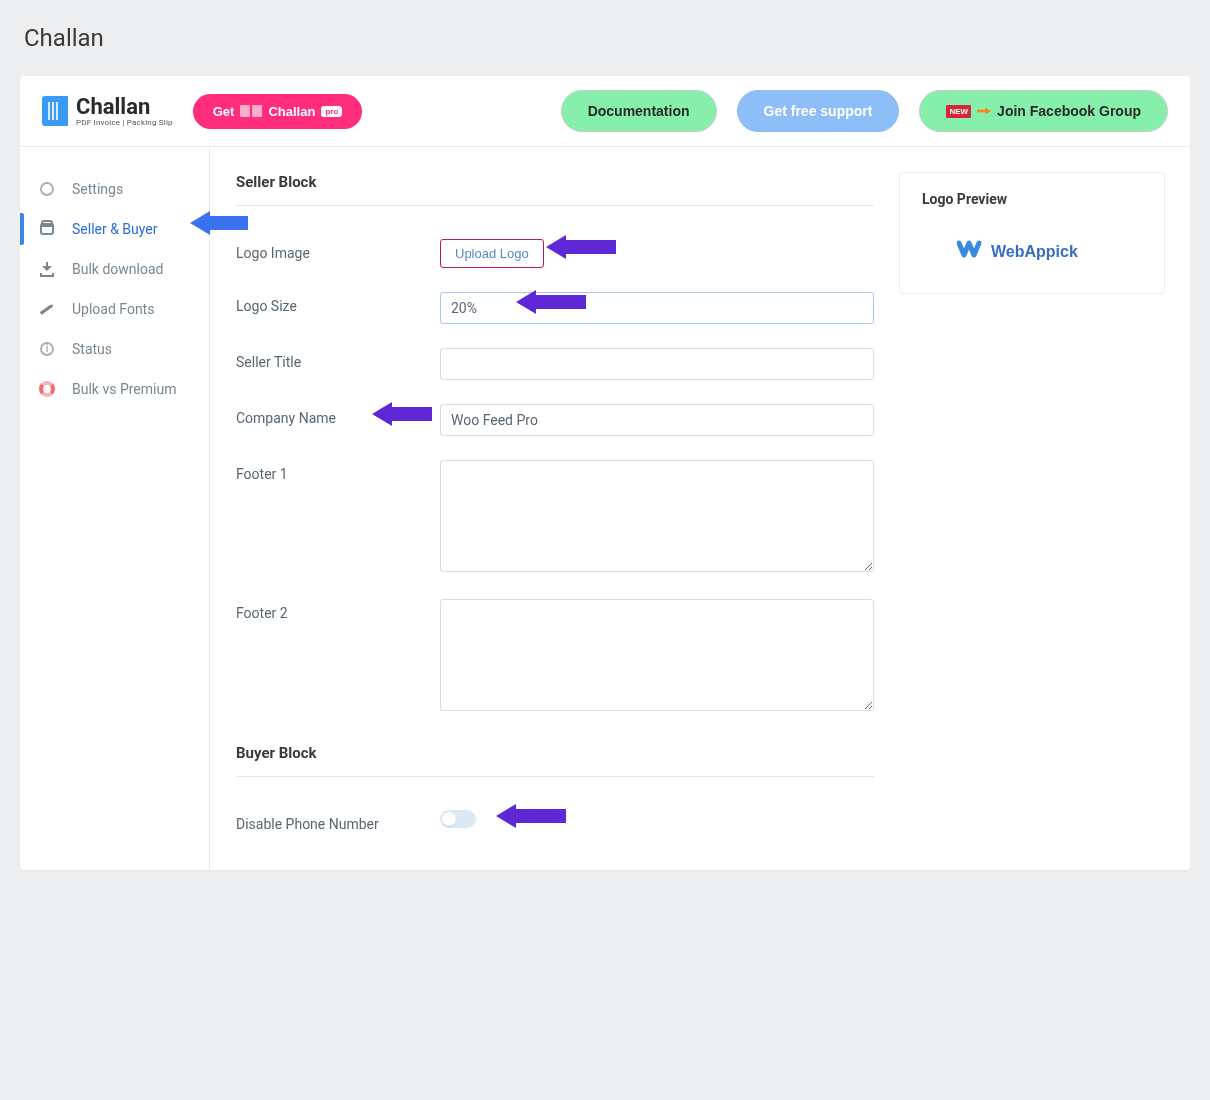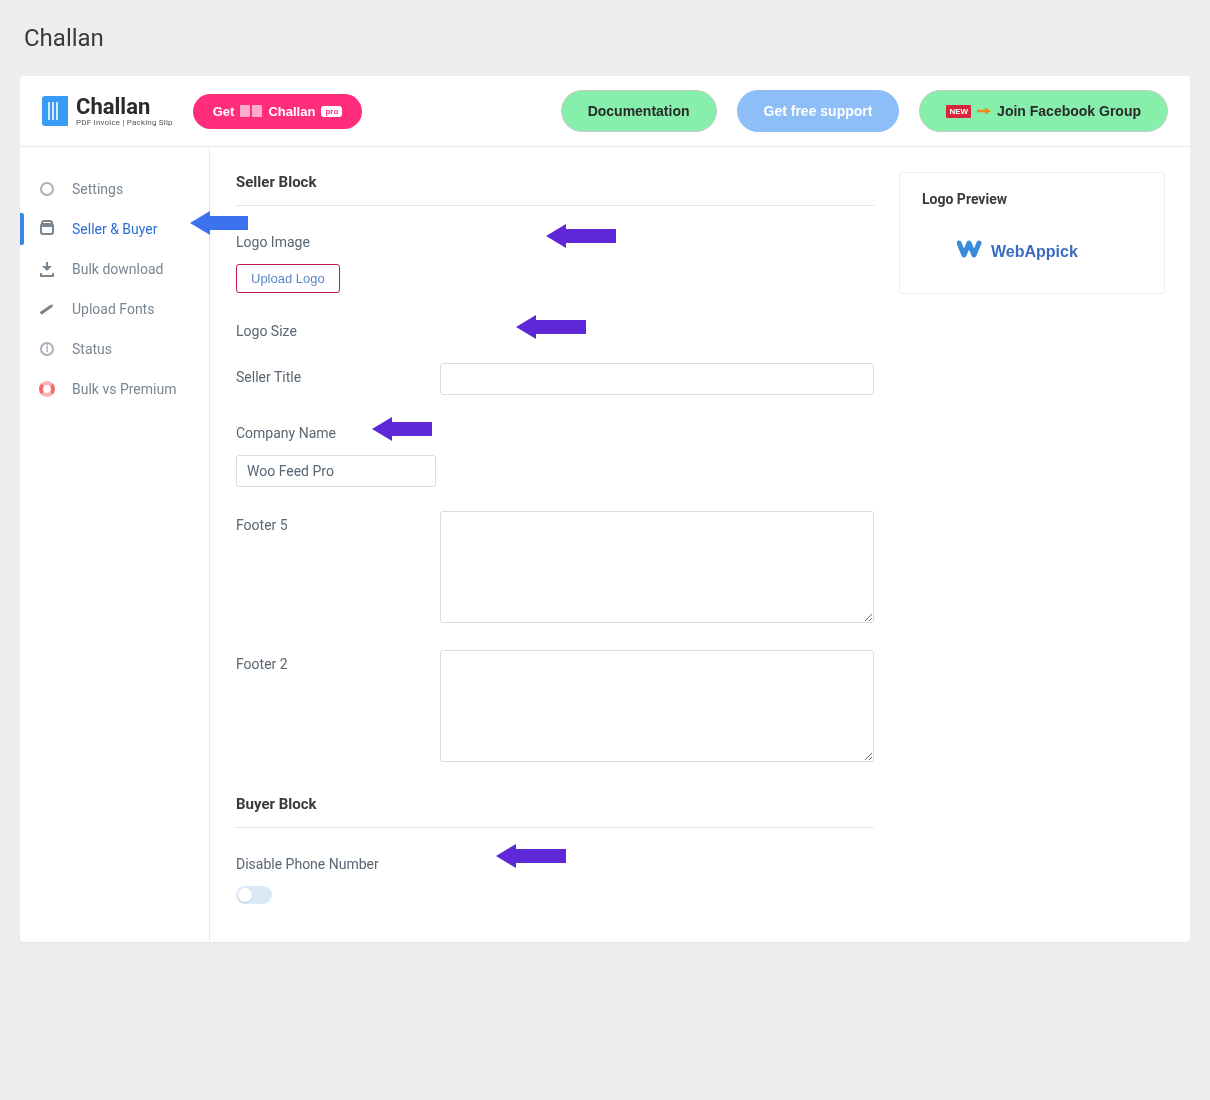--- a/index.html
+++ b/index.html
@@ -106,21 +106,21 @@
     .ico-download { width: 14px; height: 14px; position: relative; }
     .ico-download::before { content: ""; position: absolute; left: 6px; top: 0; width: 2px; height: 8px; background: #7a8792; }
     .ico-download::after { content: ""; position: absolute; left: 2px; top: 4px; width: 0; height: 0; border-left: 5px solid transparent; border-right: 5px solid transparent; border-top: 5px solid #7a8792; }
     .ico-download-tray { position: absolute; left: 0; right: 0; bottom: -1px; height: 4px; border: 2px solid #7a8792; border-top: none; }
     .ico-pen { width: 16px; height: 16px; transform: rotate(-35deg); background: #7a8792; clip-path: polygon(0 40%, 80% 40%, 100% 50%, 80% 60%, 0 60%); }
     .ico-info { border: 2px solid #a8b1ba; border-radius: 50%; width: 14px; height: 14px; position: relative; }
     .ico-info::after { content: "i"; position: absolute; left: 0; right: 0; top: -1px; font-size: 10px; text-align: center; color: #a8b1ba; font-weight: 700; }
     .ico-ring { width: 16px; height: 16px; border-radius: 50%; border: 4px solid #f56b6b; border-top-color: #f5b5b5; border-bottom-color: #f5b5b5; }
     .content { flex: 1; padding: 26px; display: flex; gap: 26px; align-items: flex-start; }
     .main-panel { flex: 1; background: #fff; }
-    .section-title { font-size: 15px; font-weight: 700; color: #3a3a3a; padding-bottom: 14px; border-bottom: 1px solid #e6e6e6; margin-bottom: 10px; }
+    .section-title { font-size: 15px; font-weight: 700; color: #3a3a3a; padding-bottom: 14px; border-bottom: 1px solid #e6e6e6; margin-bottom: 21px; }
     .field-row {
       display: flex;
       align-items: flex-start;
       padding: 12px 0;
       gap: 14px;
     }
     .field-label { width: 190px; color: #5a6672; font-size: 14px; padding-top: 6px; }
     .field-ctrl { flex: 1; }
     .text-input {
       width: 100%;
@@ -186,21 +186,21 @@
       border-right: 20px solid var(--ac);
     }
     .arrow.left .stem {
       height: 14px;
       width: 38px;
       background: var(--ac);
     }
     .arrow.blue { --ac: #3b72f0; }
     .arrow.purple { --ac: #5f28d6; }
     .rel { position: relative; }
-    .field-rel { position: relative; flex-direction: column; }
+    .field-rel { position: relative; }
     .mini-icon-box { width: 10px; height: 12px; background: #fff; border-radius: 1px; display: inline-block; opacity: 0.6; }
   </style>
 </head>
 <body>
 
 <div class="page-title">Challan</div>
 
 <div class="container">
 
   <div class="topbar">
@@ -290,20 +290,23 @@
             <button class="upload-btn">Upload Logo</button>
           </div>
           <span class="arrow purple left" style="left:310px;top:8px;">
               <span class="head"></span>
               <span class="stem" style="width:50px"></span>
             </span>
         </div>
 
         <div class="field-row field-rel">
           <div class="field-label">Logo Size</div>
+          <div class="field-ctrl">
+            <input class="text-input hl" value="20%" style="">
+          </div>
           <span class="arrow purple left" style="left:280px;top:10px;">
               <span class="head"></span>
               <span class="stem" style="width:50px"></span>
             </span>
         </div>
 
         <div class="field-row">
           <div class="field-label">Seller Title</div>
           <div class="field-ctrl">
             <input class="text-input" value="" style="">
@@ -316,21 +319,21 @@
             <input class="text-input" value="Woo Feed Pro" style="">
           </div>
           <span class="arrow purple left" style="left:136px;top:10px;">
               <span class="head"></span>
               <span class="stem" style="width:40px"></span>
             </span>
         </div>
 
 
         <div class="field-row">
-          <div class="field-label">Footer 5</div>
+          <div class="field-label">Footer 1</div>
           <div class="field-ctrl">
             <textarea class="text-input" rows="6" style=""></textarea>
           </div>
         </div>
 
         <div class="field-row">
           <div class="field-label">Footer 2</div>
           <div class="field-ctrl">
             <textarea class="text-input" rows="6" style=""></textarea>
           </div>

